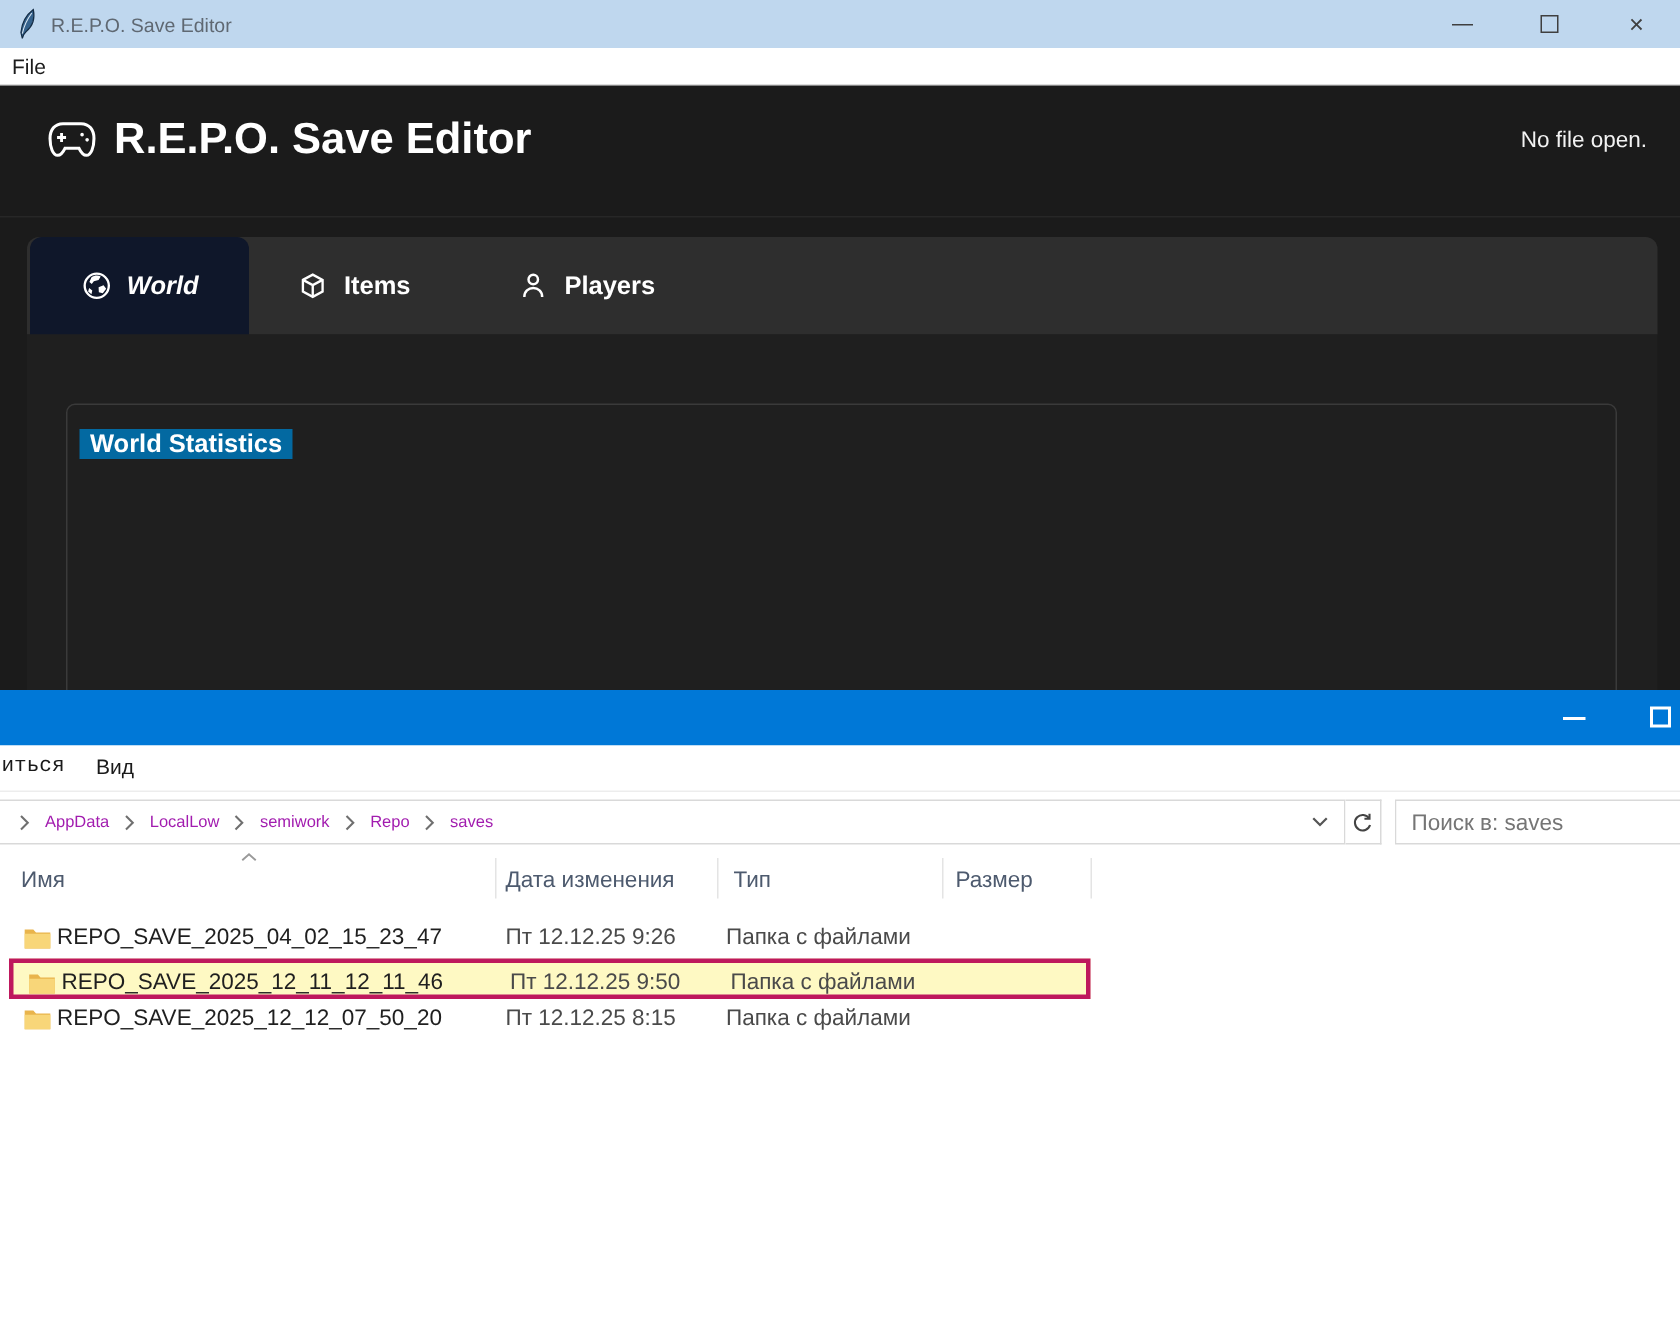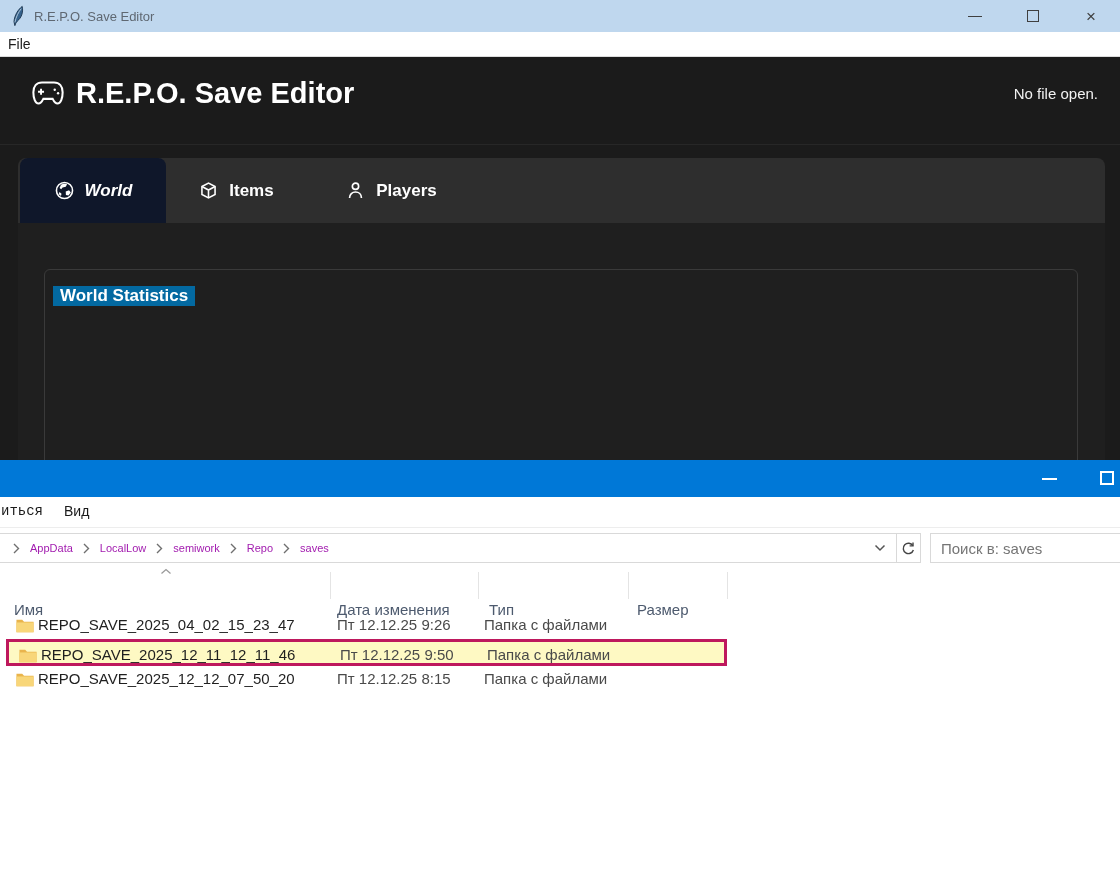--- a/index.html
+++ b/index.html
@@ -69,21 +69,21 @@
   .refresh-btn { position:absolute; left:897px; top:5px; width:24px; height:30px;
     border:1px solid #d9d9d9; border-left:none; display:flex; align-items:center; justify-content:center; background:#fff; }
   .search-box { position:absolute; left:930px; top:5px; width:220px; height:30px;
     border:1px solid #d9d9d9; background:#fff; }
   .search-box input { width:100%; height:100%; border:none; outline:none; padding-left:10px;
     font-size:15px; color:#1a1a1a; font-family:"Liberation Sans", sans-serif; }
   .search-box input::placeholder { color:#757575; opacity:1; }
 
   .exp-list { position:absolute; top:107px; left:0; width:1120px; height:323px; background:#fff; }
   .col-header { position:absolute; top:0; left:0; width:1120px; height:36px; }
-  .col-label { position:absolute; top:11px; font-size:15px; color:#4d5a6e;margin-top:23px; }
+  .col-label { position:absolute; top:11px; font-size:15px; color:#4d5a6e; }
   .col-name { left:14px; } .col-date { left:337px; } .col-type { left:489px; } .col-size { left:637px; }
   .col-sep { position:absolute; top:5px; width:1px; height:27px; background:#e4e4e4; }
   .sep1 { left:330px; } .sep2 { left:478px; } .sep3 { left:628px; } .sep4 { left:727px; }
   .sort-caret { position:absolute; left:160px; top:1px; }
 
   .rows { position:absolute; top:45px; left:6px; }
   .file-row { position:relative; width:721px; height:27px; }
   .file-row.selected { background:#fef9c3; border:3px solid #be185d; }
   .row-icon { position:absolute; left:10px; top:6px; width:18px; height:15px; }
   .cell { position:absolute; top:4px; font-size:15px; white-space:nowrap; }

